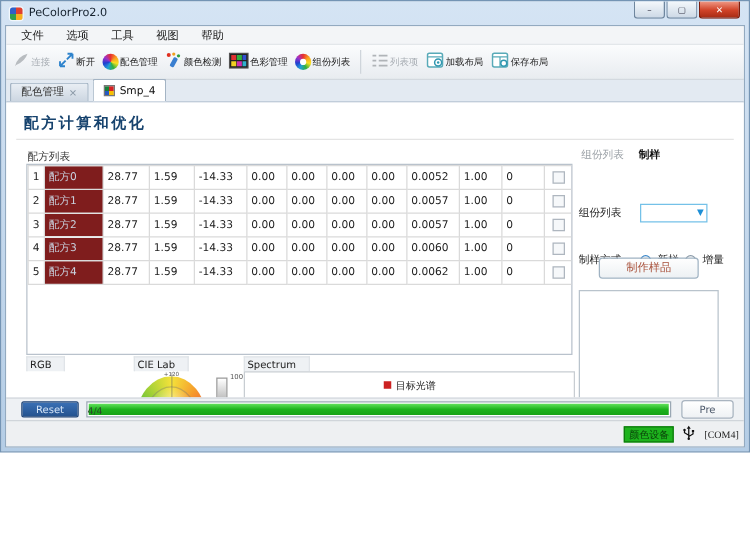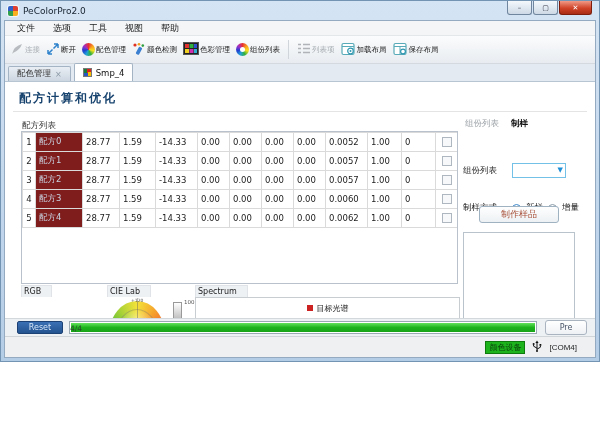--- a/index.html
+++ b/index.html
@@ -83,23 +83,23 @@
 .listbox{position:absolute;left:0;top:114px;width:112px;height:116px;border:1px solid #b9c3cc;background:#fff}
 .hscroll{position:absolute;left:0;top:258px;width:112px;height:10px;background:#f2f3f4;border:1px solid #d8dbde;display:flex;align-items:center;font-size:6px;color:#707880}
 .hs-thumb{width:46px;height:6px;background:#d9dcdf;border:1px solid #bcc0c4;margin-left:12px;border-radius:2px}
 .hs-arrow{width:9px;text-align:center}
 .bottombar{height:18px;background:#eef1f4;border-top:1px solid #d3d8dd;position:relative}
 .reset-btn{position:absolute;left:12px;top:2px;width:46px;height:13px;background:linear-gradient(#3a70b5,#24538f);border:1px solid #1c4275;border-radius:2px;color:#d6e6f8;font-size:8px;display:flex;align-items:center;justify-content:center}
 .progress{position:absolute;left:64px;right:58px;top:2px;height:13px;border:1px solid #9aa8b4;background:#fff;padding:1px}
 .progress-fill{width:100%;height:100%;background:linear-gradient(#62e25c,#1db31d 50%,#17a317)}
 .progress-text{position:absolute;left:0;right:0;top:2px;text-align:left;font-size:7.5px;color:#2c4a2c}
 .pre-btn{position:absolute;right:8px;top:1px;width:42px;height:15px;border:1px solid #a9b4c0;border-radius:3px;background:linear-gradient(#fff,#eef1f4);font-size:8px;color:#4a5668;display:flex;align-items:center;justify-content:center}
-.statusbar{height:21px;background:#eef0f2;border-top:1px solid #d0d5da;display:flex;align-items:center;justify-content:flex-end;gap:7px;padding-right:18px}
+.statusbar{height:21px;background:#eef0f2;border-top:1px solid #d0d5da;display:flex;align-items:center;justify-content:flex-end;gap:7px;padding-right:4px}
 .device-badge{background:#1db31d;border:1px solid #0e7a0e;color:#0a3f0a;font-size:8px;padding:0 3px;height:13px;display:flex;align-items:center}
-.port{font-size:8px;color:#222;font-family:Liberation Sans, sans-serif}
+.port{font-size:8px;color:#222;font-family:Liberation Serif, serif}
 </style>
 </head>
 <body>
 
 <div class="win">
 
   <div class="titlebar">
     <span class="app-icon"></span>
     <span class="title-text">PeColorPro2.0</span>
   </div>

